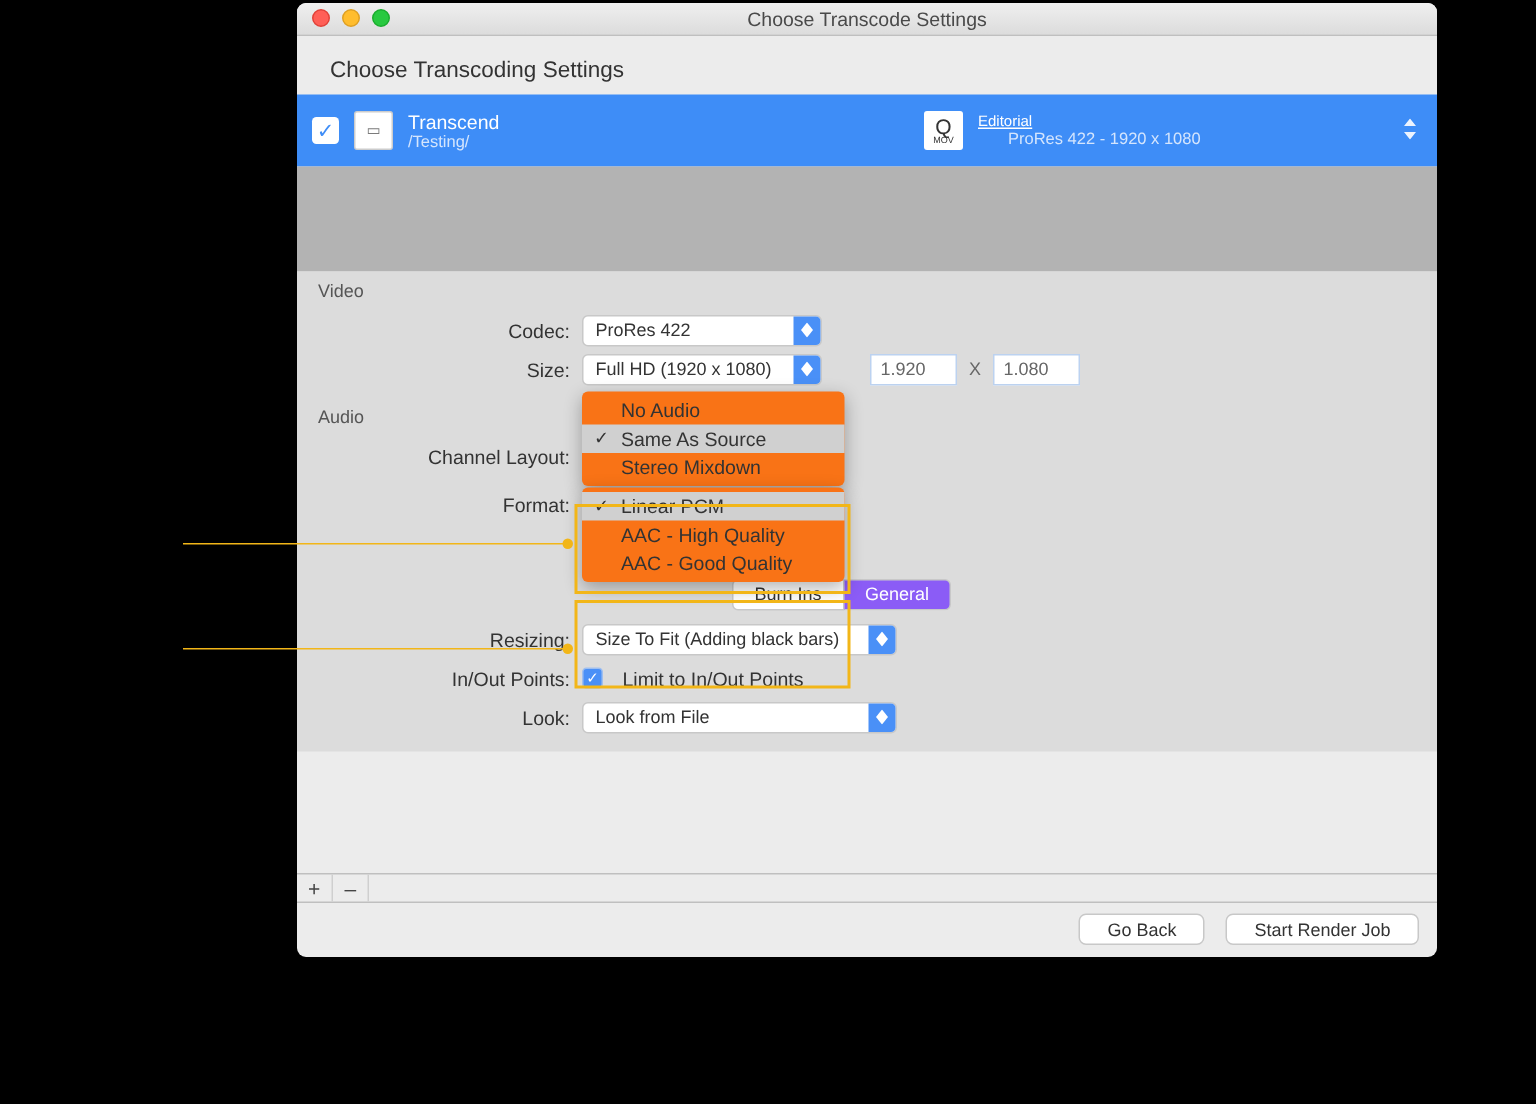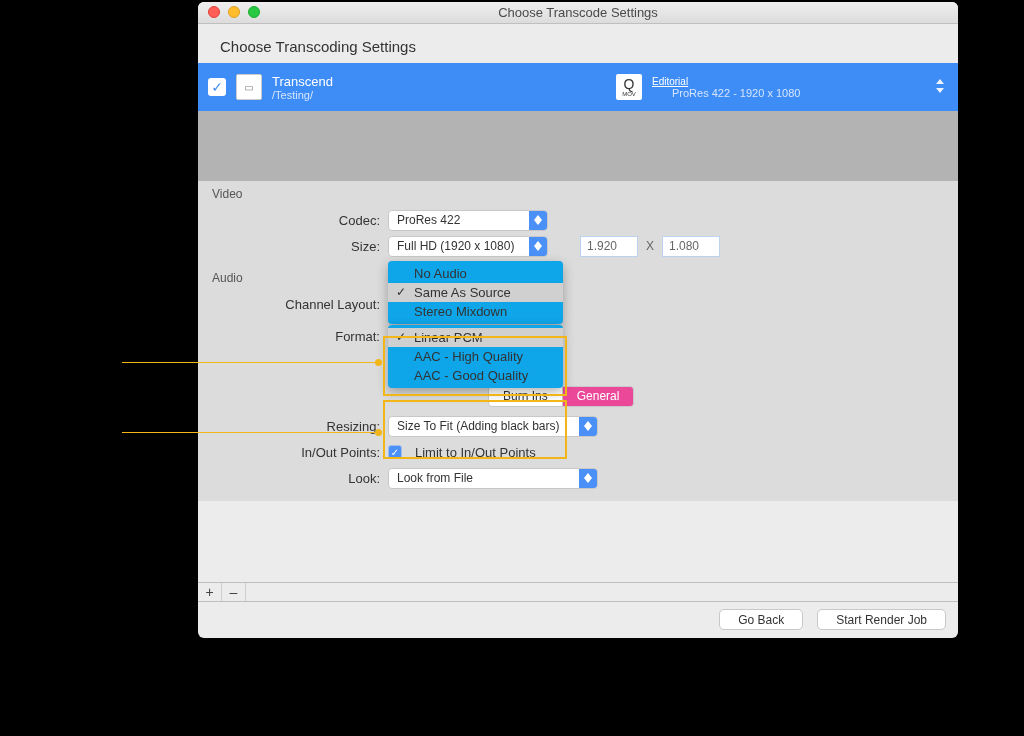--- a/index.html
+++ b/index.html
@@ -38,28 +38,28 @@
   .row .label { width: 190px; text-align: right; padding-right: 8px; font-size: 13px; color: #333; }
   .row .ctrl { display: flex; align-items: center; gap: 8px; }
   .select { display: inline-flex; align-items: center; justify-content: space-between; background: #fff; border: 1px solid #c8c8c8; border-radius: 4px; height: 21px; font-size: 12px; padding: 0 0 0 8px; min-width: 160px; }
   .select .arrow { width: 18px; height: 19px; background: #4a90f7; border-radius: 0 3px 3px 0; display: flex; flex-direction: column; align-items: center; justify-content: center; gap: 0; }
   .select .arrow svg { width: 8px; height: 5px; fill: #fff; }
   .txt-input { background: #fff; border: 1.5px solid #bcd2f0; border-radius: 0; height: 21px; width: 58px; font-size: 12px; padding: 0 6px; color: #666; }
   .times { color: #666; font-size: 12px; }
   .tabbtns { display: inline-flex; }
   .tabbtn { border: 1px solid #c8c8c8; background: #fff; height: 21px; padding: 0 14px; font-size: 12px; display: inline-flex; align-items: center; }
   .tabbtn.left { border-radius: 4px 0 0 4px; }
-  .tabbtn.right { border-radius: 0 4px 4px 0; border-left: none; background: #ec4899; color: #fff; }
+  .tabbtn.right { border-radius: 0 4px 4px 0; border-left: none; background: #8b5cf6; color: #fff; }
   .chk { width: 14px; height: 14px; border: 1px solid #9fbff0; border-radius: 3px; background: #4a90f7; display: inline-flex; align-items: center; justify-content: center; color: #fff; font-size: 10px; margin-right: 5px; }
   .footer-bar { position: absolute; left: 0; bottom: 36px; right: 0; height: 20px; border-top: 1px solid #bfbfbf; border-bottom: 1px solid #bfbfbf; background: #ececec; display: flex; align-items: center; }
   .footer-bar .plus,.footer-bar .minus { width: 24px; height: 100%; display: flex; align-items: center; justify-content: center; border-right: 1px solid #cfcfcf; font-size: 14px; color: #444; }
   .bottom-btns { position: absolute; right: 12px; bottom: 8px; display: flex; gap: 14px; }
   .macbtn { background: #fff; border: 1px solid #c8c8c8; border-radius: 5px; height: 21px; padding: 0 18px; font-size: 12px; color: #333; }
   
-  .menu { position: absolute; background: #0ea5e9; border-radius: 4px; box-shadow: 0 4px 12px rgba(0,0,0,.3); font-size: 13px; padding: 3px 0; }
+  .menu { position: absolute; background: #f97316; border-radius: 4px; box-shadow: 0 4px 12px rgba(0,0,0,.3); font-size: 13px; padding: 3px 0; }
   .menu .item { padding: 2px 14px 2px 26px; position: relative; }
   .menu .item.selected { background: #d0d0d0; }
   .menu .item .check { position: absolute; left: 8px; top: 2px; font-size: 12px; }
   .highlight-box { position: absolute; border: 2px solid #f2b618; pointer-events: none; }
   .callout-line { position: absolute; height: 0; border-top: 1.5px solid #f2b618; }
   .callout-line::after { content:''; position:absolute; right:-1px; top:-4px; width:7px; height:7px; background:#f2b618; border-radius:50%; }
 </style>
 </head>
 <body>
 

